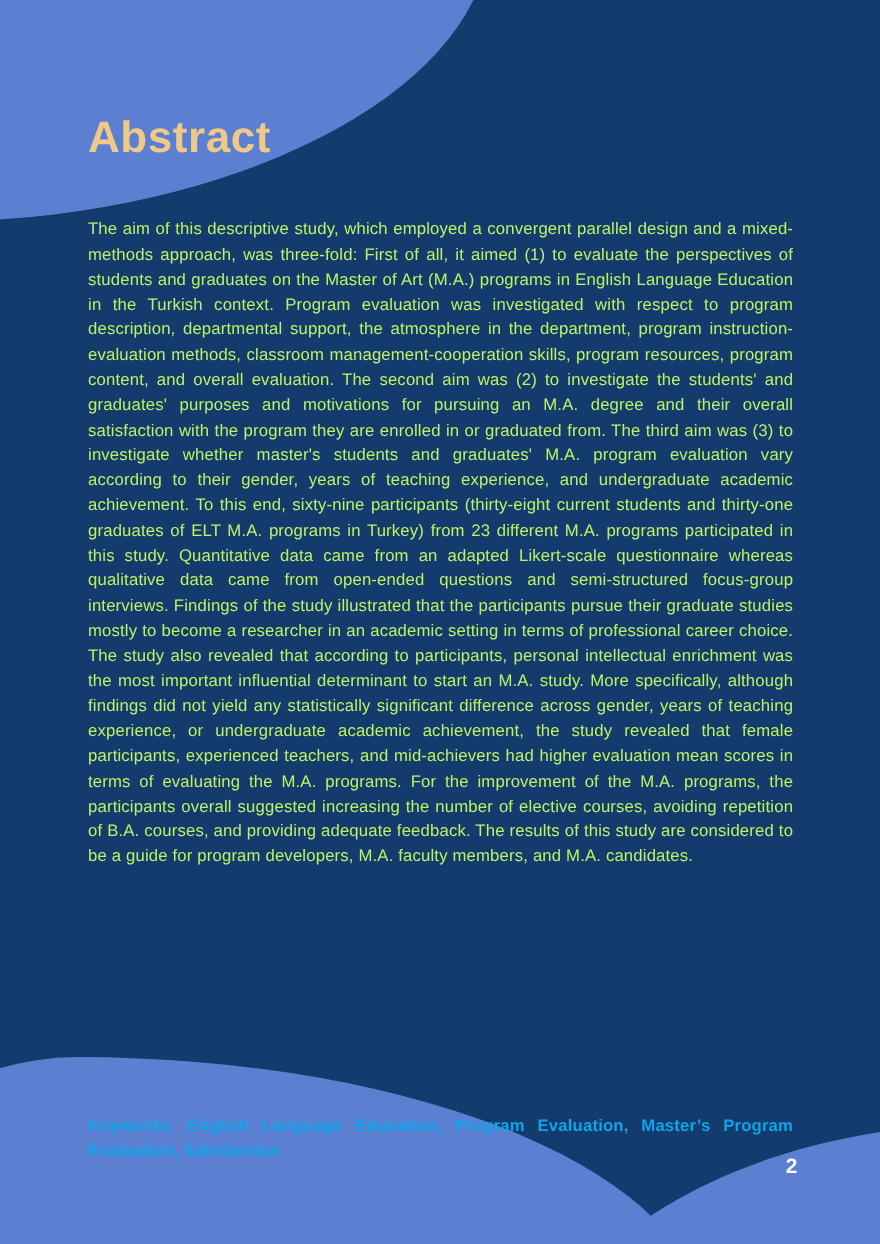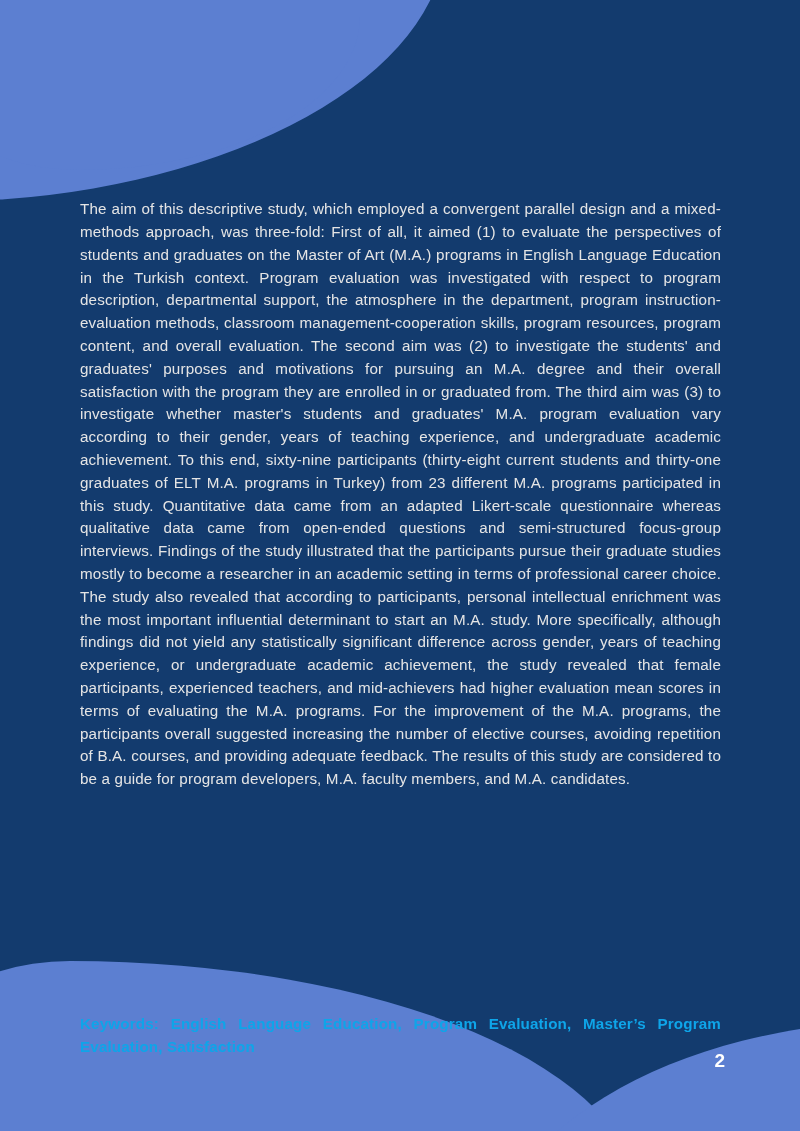--- a/index.html
+++ b/index.html
@@ -73,21 +73,21 @@
     font-weight: bold;
     color: #F0C987;
     letter-spacing: 0.5px;
     z-index: 6;
   }
   .abstract-body {
     position: absolute;
     top: 183px;
     left: 80px;
     width: 641px;
-    color: #e5e5e5;
+    color: #bef264;
     font-size: 15.2px;
     line-height: 22.8px;
     text-align: justify;
     text-justify: inter-word;
     letter-spacing: 0.15px;
     z-index: 6;
   }
   .keywords {
     position: absolute;
     top: 998px;
@@ -114,20 +114,21 @@
 </head>
 <body>
 
 <div class="page">
 
   <div class="blob-top"></div>
   <div class="blob-top-2"></div>
   <div class="blob-bottom"></div>
   <div class="blob-bottom-2"></div>
 
+  <h1 class="title">Abstract</h1>
 
   <p class="abstract-body">The aim of this  descriptive study, which employed a convergent parallel design and a mixed-methods approach, was three-fold: First of all, it aimed (1) to evaluate the perspectives of students and graduates on the Master of Art (M.A.) programs in English Language Education in the Turkish context. Program evaluation was investigated with respect to program description, departmental support, the atmosphere in the department, program instruction-evaluation methods, classroom management-cooperation skills, program resources, program content, and overall evaluation. The second aim was (2) to investigate the students' and graduates' purposes and motivations for pursuing an M.A. degree and their overall satisfaction with the program they are enrolled in or graduated from. The third aim was (3) to investigate whether master's students and graduates' M.A. program evaluation vary according to their gender, years of teaching experience, and undergraduate academic achievement. To this end, sixty-nine participants (thirty-eight current students and thirty-one graduates of ELT M.A. programs in Turkey) from 23 different M.A. programs participated in this study. Quantitative data came from an adapted Likert-scale questionnaire whereas  qualitative data came from open-ended questions and semi-structured focus-group interviews.  Findings of the study illustrated that the participants pursue their graduate studies mostly to become a researcher in an academic setting in terms of professional career choice. The study also revealed that according to participants, personal intellectual enrichment was the most important influential determinant to start an M.A. study. More specifically, although findings did not yield any statistically significant difference across gender, years of teaching experience, or undergraduate academic achievement, the study revealed that female participants, experienced teachers, and mid-achievers had higher evaluation mean scores in terms of evaluating the M.A. programs. For the improvement of the M.A. programs, the participants overall suggested increasing the number of elective courses, avoiding repetition of B.A. courses, and providing adequate feedback. The results of this study are considered to be a guide for program developers, M.A. faculty members, and M.A. candidates.</p>
 
   <p class="keywords">Keywords: English Language Education, Program Evaluation, Master’s Program Evaluation, Satisfaction</p>
 
   <div class="page-number">2</div>
 
 </div>
 
 </body></html>

